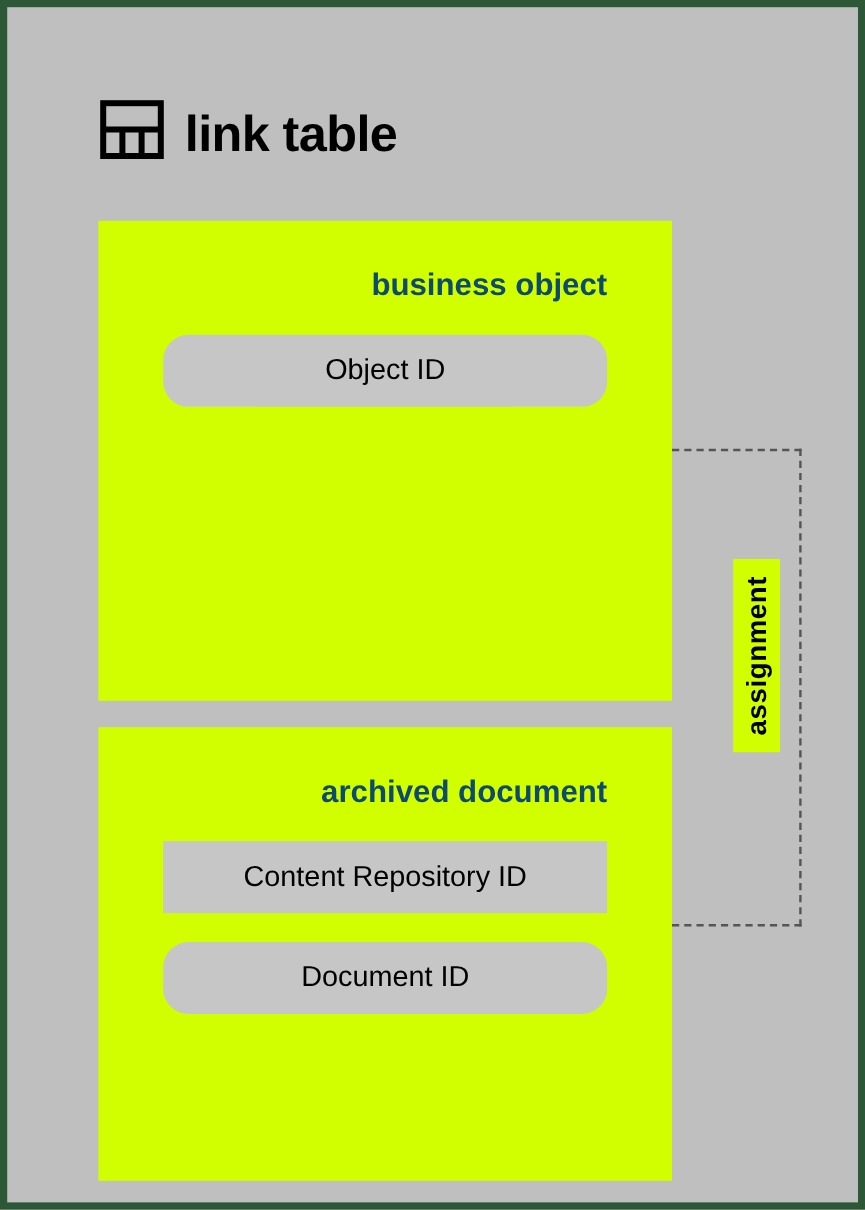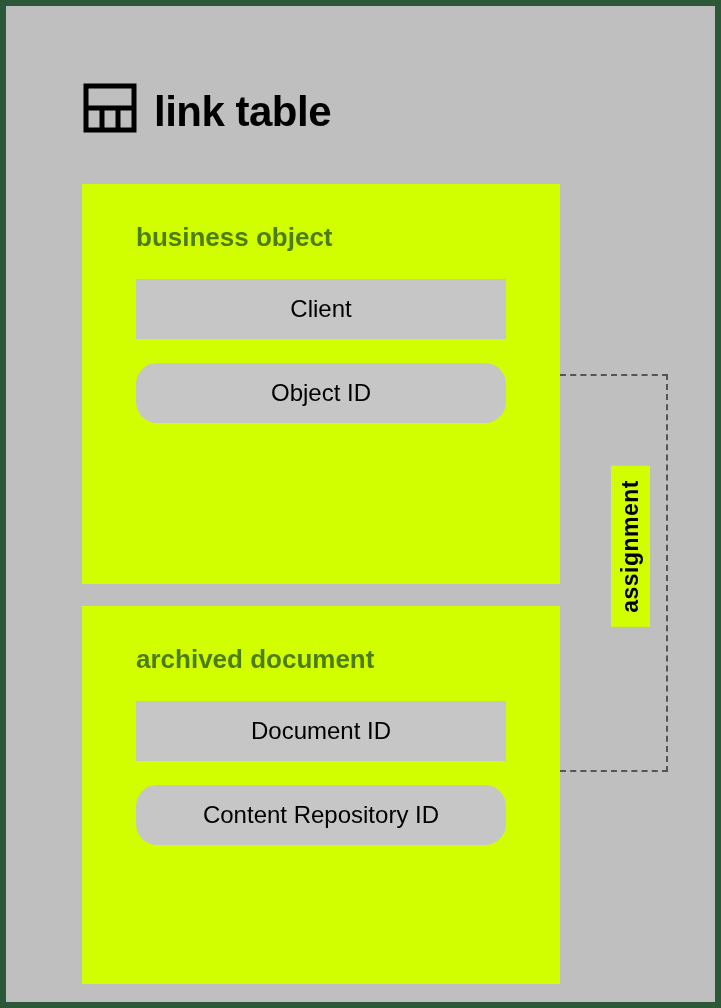--- a/index.html
+++ b/index.html
@@ -36,22 +36,22 @@
     left: 76px;
     width: 478px;
     background: #d2ff00;
     padding: 38px 54px 48px 54px;
   }
   .card-bo { top: 178px; height: 400px; }
   .card-ad { top: 600px; height: 378px; }
   .card-title {
     font-size: 26px;
     font-weight: 700;
-    text-align: left;
-    color: #4d7c0f;
+    text-align: right;
+    color: #0c4a6e;
     margin-bottom: 26px;
   }
   .field {
     background: #c6c6c6;
     height: 60px;
     display: flex;
     align-items: center;
     justify-content: center;
     font-size: 24px;
     font-weight: 400;
@@ -96,25 +96,24 @@
       <line x1="4" y1="28" x2="52" y2="28" stroke="#000" stroke-width="5"></line>
       <line x1="20" y1="28" x2="20" y2="50" stroke="#000" stroke-width="5"></line>
       <line x1="36" y1="28" x2="36" y2="50" stroke="#000" stroke-width="5"></line>
     </svg>
   </span>
   <span class="title-text">link table</span>
 </div>
 
 <div class="card card-bo">
   <div class="card-title">business object</div>
-  <div class="field">Client</div>
   <div class="field">Object ID</div>
 </div>
 
 <div class="card card-ad">
   <div class="card-title">archived document</div>
+  <div class="field">Content Repository ID</div>
   <div class="field">Document ID</div>
-  <div class="field">Content Repository ID</div>
 </div>
 
 <div class="connector conn1"></div>
 
 <div class="assignment-label">assignment</div>
 
 </body></html>

